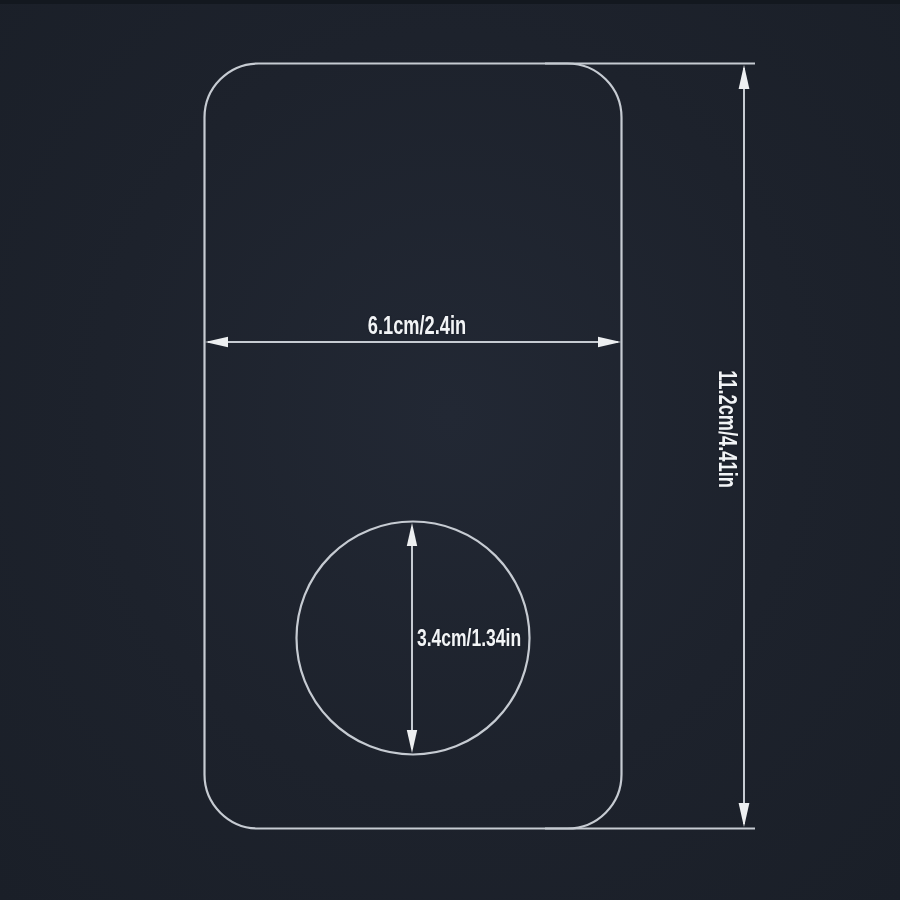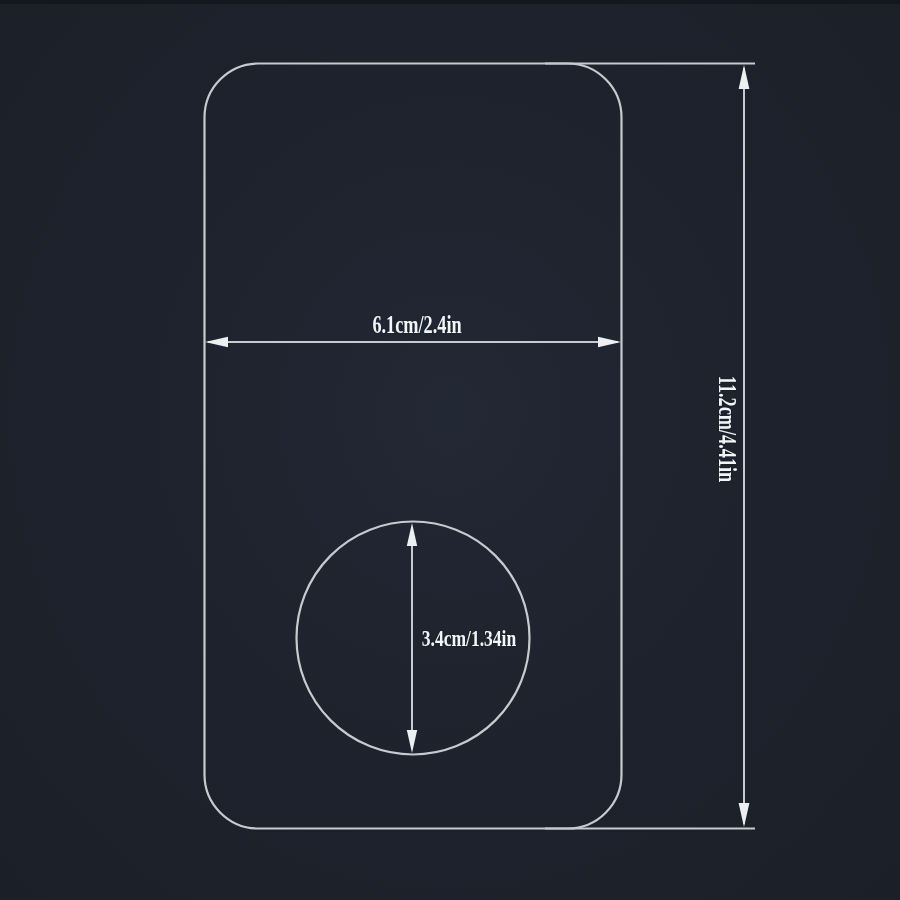--- a/index.html
+++ b/index.html
@@ -10,21 +10,20 @@
     width: 900px;
     height: 900px;
     overflow: hidden;
     font-family: "Liberation Sans", "DejaVu Sans", sans-serif;
   }
   .stage {
     position: relative;
     width: 900px;
     height: 900px;
     background: radial-gradient(ellipse at 50% 46%, #222834 0%, #1d222c 55%, #1a1f28 100%);
-    font-family: Liberation Serif, serif;
   }
   .top-edge-strip {
     position: absolute;
     left: 0; top: 0;
     width: 100%; height: 4px;
     background: #12161d;
     opacity: .8;
   }
   svg.diagram {
     position: absolute;

